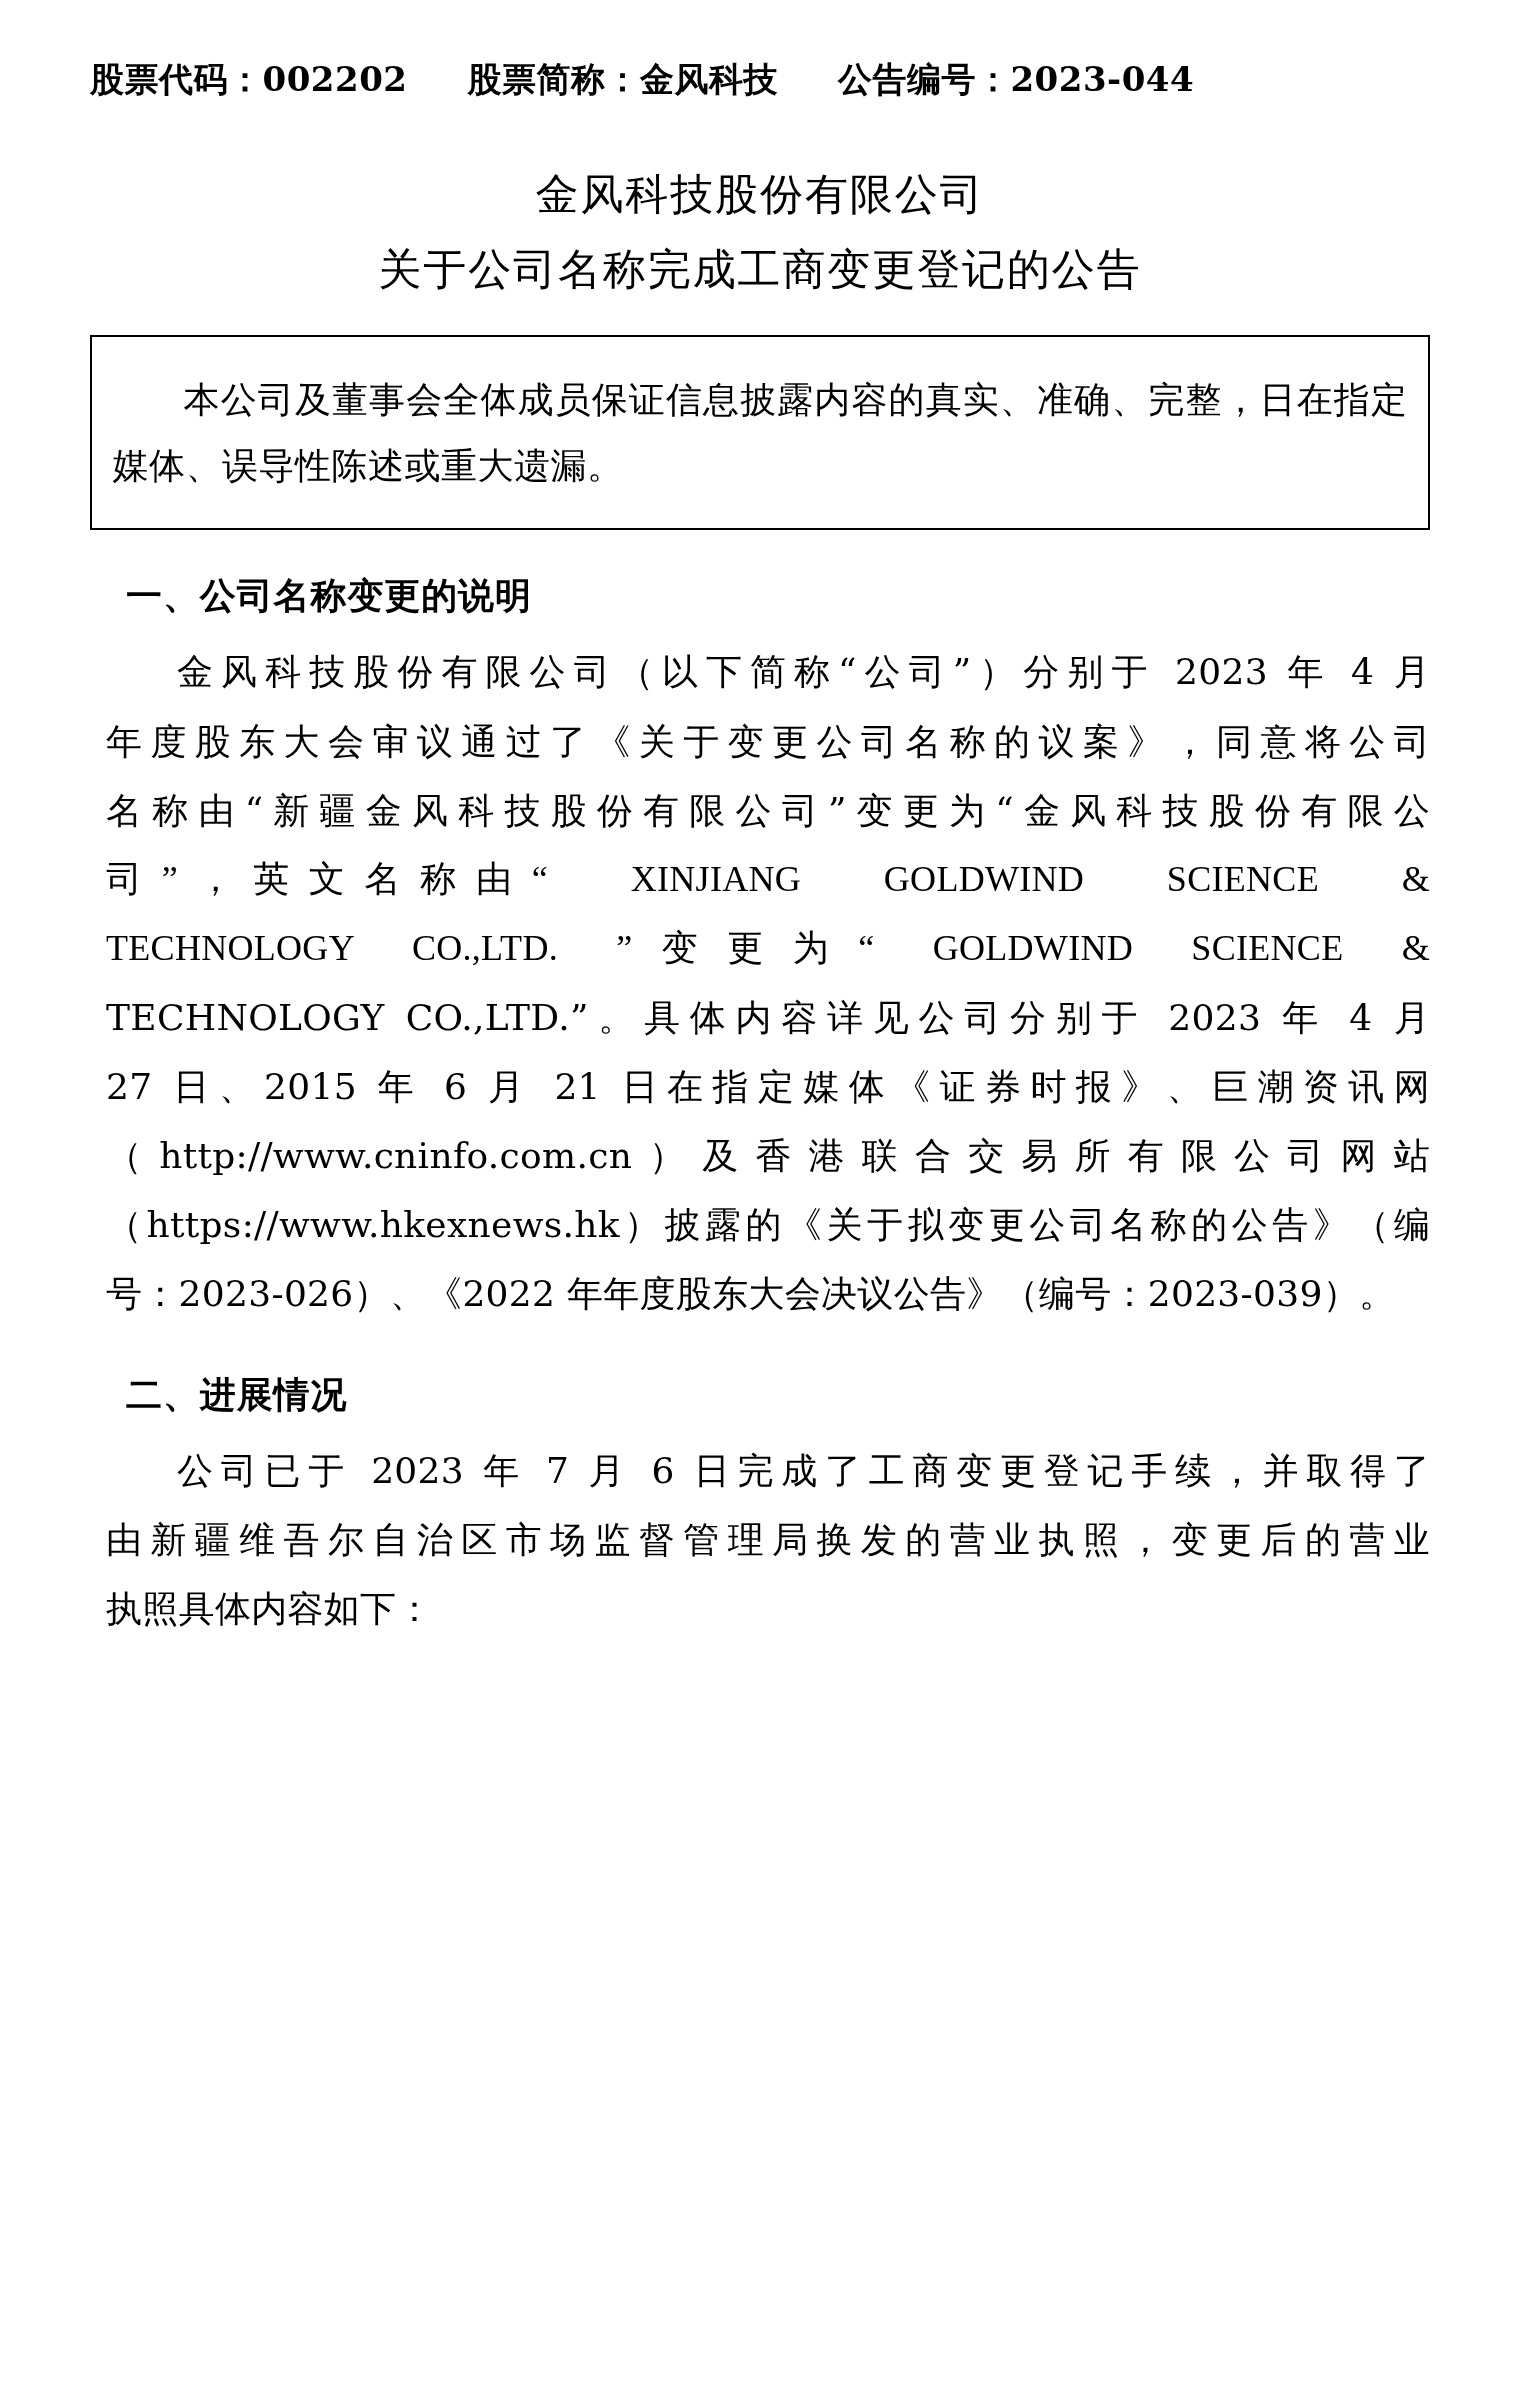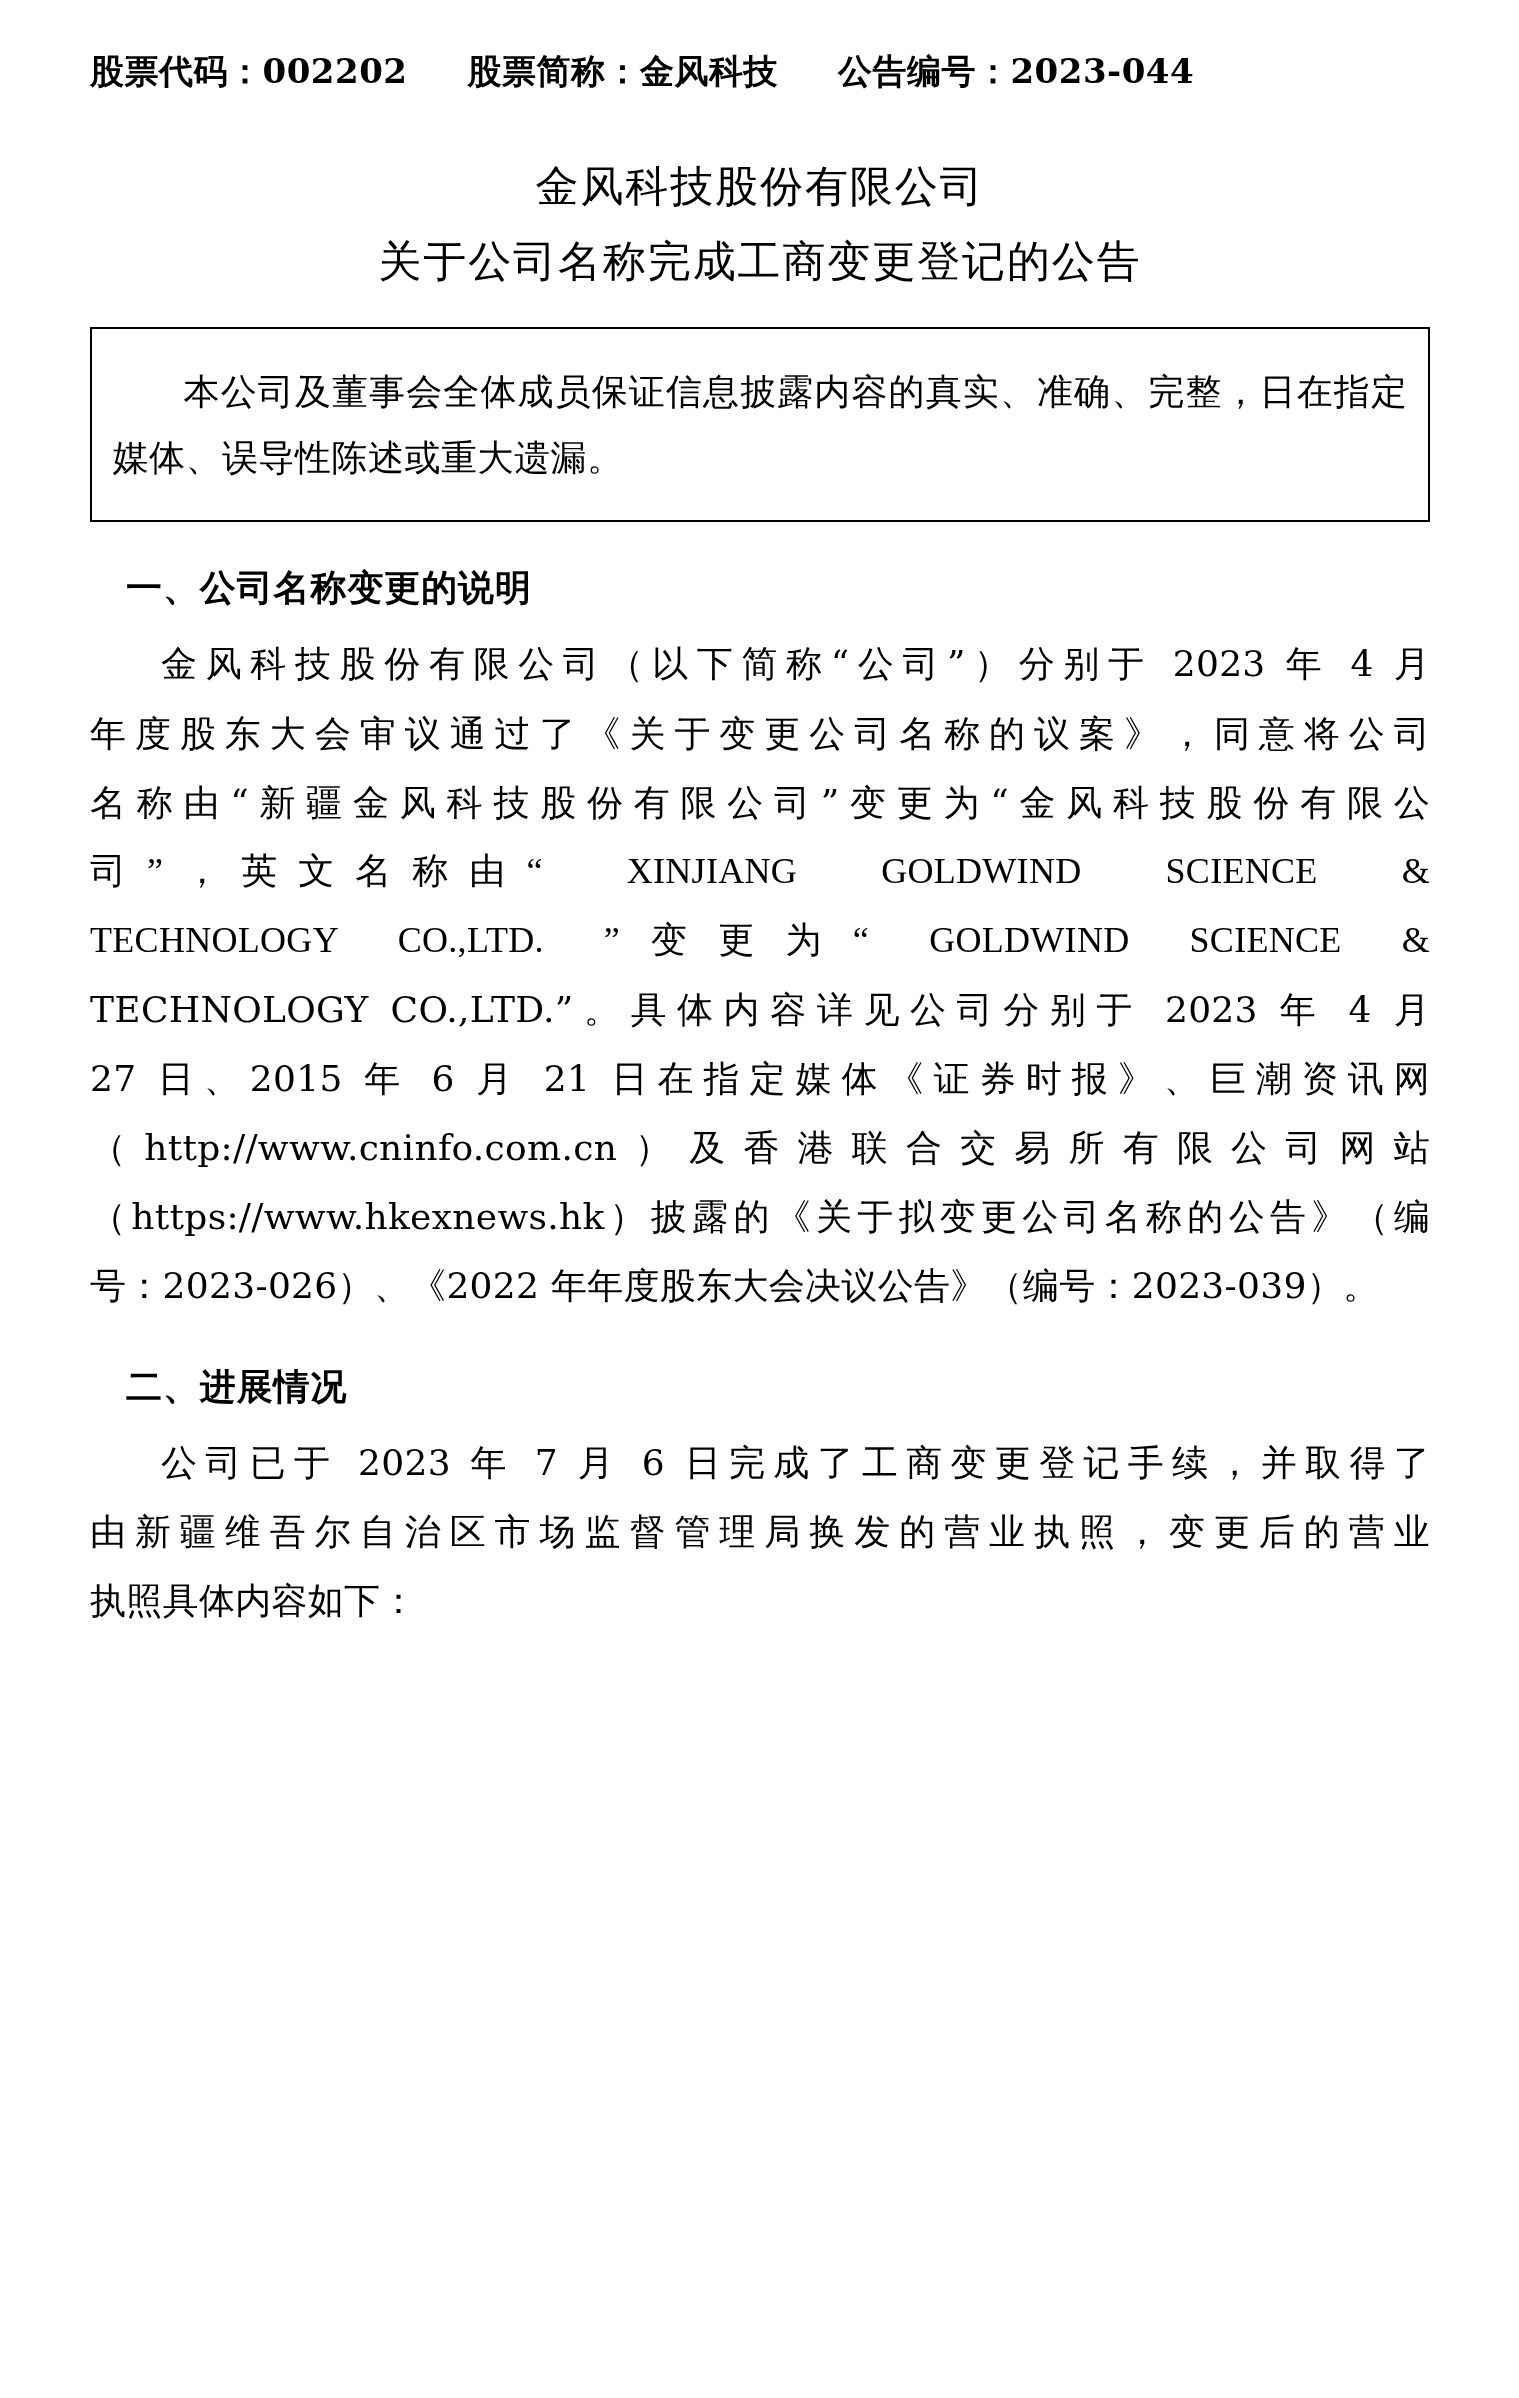--- a/index.html
+++ b/index.html
@@ -16,21 +16,21 @@
     width: 1520px;
     height: 2399px;
     background: #ffffff;
     box-sizing: border-box;
     padding: 0;
     overflow: hidden;
   }
   .content {
     position: absolute;
     left: 90px;
-    top: 0;
+    top: 8px;
     width: 1340px;
   }
 
   
   .doc-header {
     display: flex;
     align-items: baseline;
     margin-top: 49px;
     font-size: 34px;
     font-weight: bold;
@@ -75,21 +75,21 @@
   
   .section-heading {
     margin-top: 37px;
     font-size: 36px;
     font-weight: bold;
     text-indent: 36px;
     letter-spacing: 0.9px;
     line-height: 1.6;
   }
   .body-par {
-    margin: 13px 0 0 0;
+    margin: 13px 0 0 16px;
     font-size: 36px;
     line-height: 1.92;
     letter-spacing: 0.3px;
   }
   
   .ln {
     display: block;
     text-align: justify;
     text-align-last: justify;
     white-space: normal;

